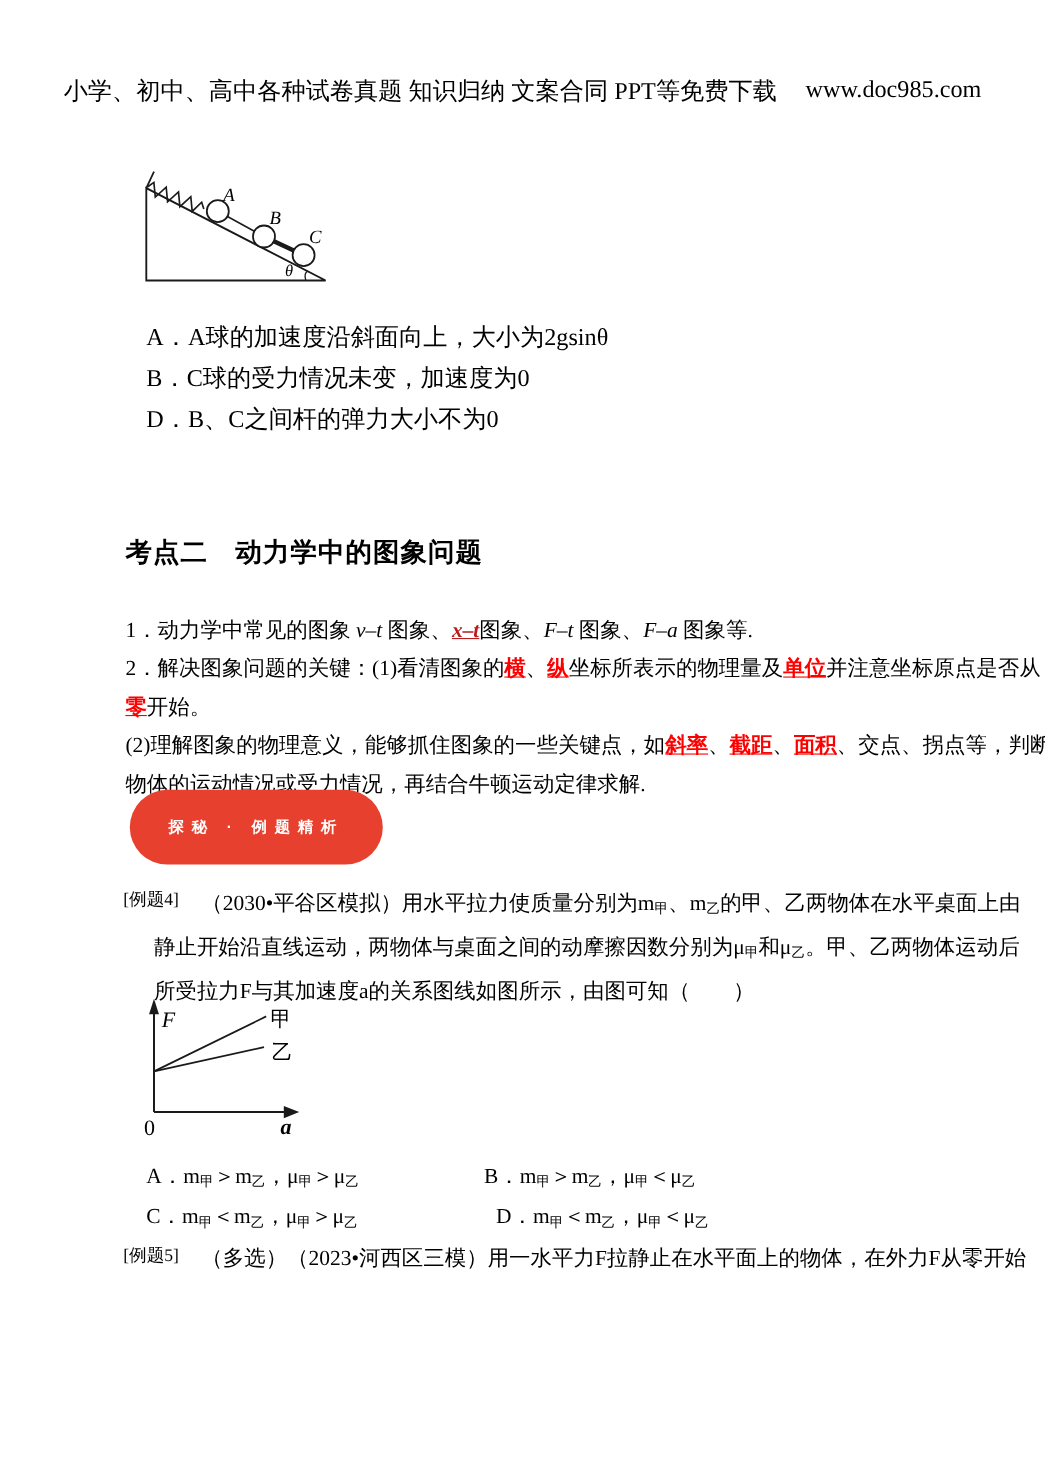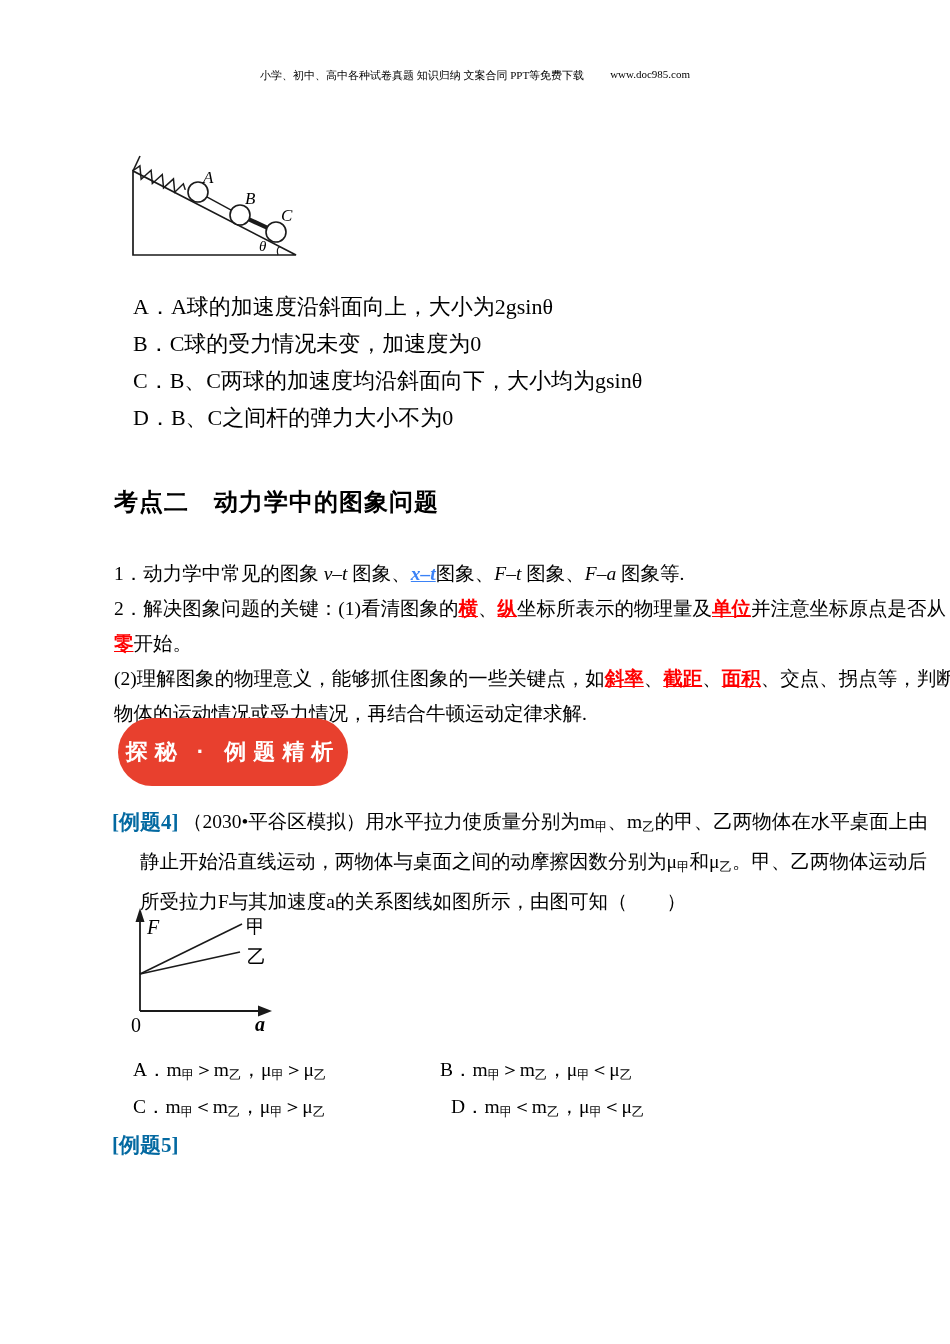--- a/index.html
+++ b/index.html
@@ -4,44 +4,44 @@
 <style>
   html,body { margin:0; padding:0; background:#ffffff; }
   #page {
     position:relative; width:950px; height:1344px; background:#fff;
     font-family:"Liberation Serif","DejaVu Serif",serif; color:#000;
     overflow:hidden;
   }
   .hdr {
     position:absolute; top:68px; left:0; width:100%;
     display:flex; justify-content:center; gap:26px;
-    font-size:11px; color:#000;
+    font-size:22px; color:#000;
   }
   .hdr a { color:#000; text-decoration:none; }
   .abs { position:absolute; }
   .body-text { font-size:19.5px; line-height:28px; white-space:nowrap; }
   .opt-list { font-size:22px; }
   .opt-list > div { height:37px; line-height:37px; white-space:nowrap; }
   .section-title {
     font-family:"Liberation Sans","DejaVu Sans",sans-serif;
     font-weight:bold; font-size:24px; letter-spacing:1px; white-space:nowrap;
   }
   .notes { font-size:19.5px; line-height:35px; width:740px; }
   .notes > div { white-space:nowrap; }
   .badge {
     display:flex; align-items:center; justify-content:center;
     width:230px; height:68px; border-radius:36px;
-    color:#fff; font-size:22px; font-weight:bold; letter-spacing:7px;
+    color:#fff; font-size:14px; font-weight:bold; letter-spacing:7px;
     font-family:"Liberation Sans","DejaVu Sans",sans-serif; white-space:nowrap;
   }
-  .exlabel { color:#0369a1; font-weight:bold; font-size:21px; white-space:nowrap; }
+  .exlabel { color:#000000; font-weight:normal; font-size:16px; white-space:nowrap; }
   
   .s-i    { font-style:italic; }
   .s-red  { color:#ff0000; font-weight:bold; text-decoration:underline; }
-  .s-redi { color:#3b82f6; font-weight:bold; font-style:italic; text-decoration:underline; }
+  .s-redi { color:#b91c1c; font-weight:bold; font-style:italic; text-decoration:underline; }
   .s-sub  { font-size:12.5px; vertical-align:-3px; }
   .s-sup  { font-size:12.5px; vertical-align:7px; }
   svg { display:block; }
   svg text { font-family:"Liberation Serif","DejaVu Serif",serif; }
 </style>
 </head>
 <body>
 
 <div id="page">
 
@@ -62,21 +62,20 @@
     <path d="M152,109 Q150,102 154,100.5" fill="none" stroke="#1a1a1a" stroke-width="1.2"></path>
     <text x="77" y="37" font-size="17" font-style="italic">A</text>
     <text x="119" y="58" font-size="17" font-style="italic">B</text>
     <text x="155" y="75" font-size="17" font-style="italic">C</text>
     <text x="133" y="105" font-size="15" font-style="italic">θ</text>
   </svg>
 
   <div class="abs opt-list" style="left:133px; top:288px;">
     <div>A．A球的加速度沿斜面向上，大小为2gsinθ</div>
     <div>B．C球的受力情况未变，加速度为0</div>
-    <div>C．B、C两球的加速度均沿斜面向下，大小均为gsinθ</div>
     <div>D．B、C之间杆的弹力大小不为0</div>
   </div>
 
   <div class="abs section-title" style="left:114px; top:486px;">考点二　动力学中的图象问题</div>
 
   <div class="abs notes" style="left:114px; top:556px;">
     <div><span>1．动力学中常见的图象 </span><span class="s-i">v–t</span><span> 图象、</span><span class="s-redi">x–t</span><span>图象、</span><span class="s-i">F–t</span><span> 图象、</span><span class="s-i">F–a</span><span> 图象等.</span></div>
     <div><span>2．解决图象问题的关键：(1)看清图象的</span><span class="s-red">横</span><span>、</span><span class="s-red">纵</span><span>坐标所表示的物理量及</span><span class="s-red">单位</span><span>并注意坐标原点是否从</span></div>
     <div><span class="s-red">零</span><span>开始。</span></div>
     <div><span>(2)理解图象的物理意义，能够抓住图象的一些关键点，如</span><span class="s-red">斜率</span><span>、</span><span class="s-red">截距</span><span>、</span><span class="s-red">面积</span><span>、交点、拐点等，判断</span></div>
@@ -103,14 +102,15 @@
     <text x="120" y="27" font-size="19">甲</text>
     <text x="121" y="57" font-size="19">乙</text>
   </svg>
 
   <div class="abs body-text" style="left:133px; top:1056px;"><span>A．m</span><span class="s-sub">甲</span><span>＞m</span><span class="s-sub">乙</span><span>，μ</span><span class="s-sub">甲</span><span>＞μ</span><span class="s-sub">乙</span></div>
   <div class="abs body-text" style="left:440px; top:1056px;"><span>B．m</span><span class="s-sub">甲</span><span>＞m</span><span class="s-sub">乙</span><span>，μ</span><span class="s-sub">甲</span><span>＜μ</span><span class="s-sub">乙</span></div>
   <div class="abs body-text" style="left:133px; top:1093px;"><span>C．m</span><span class="s-sub">甲</span><span>＜m</span><span class="s-sub">乙</span><span>，μ</span><span class="s-sub">甲</span><span>＞μ</span><span class="s-sub">乙</span></div>
   <div class="abs body-text" style="left:440px; top:1093px;margin-left:11px;"><span>D．m</span><span class="s-sub">甲</span><span>＜m</span><span class="s-sub">乙</span><span>，μ</span><span class="s-sub">甲</span><span>＜μ</span><span class="s-sub">乙</span></div>
 
   <div class="abs exlabel" style="left:112px; top:1131px;">[例题5]</div>
+  <div class="abs body-text" style="left:183px; top:1131px;"><span>（多选）（2023•河西区三模）用一水平力F拉静止在水平面上的物体，在外力F从零开始</span></div>
 
 </div>
 
 </body></html>

